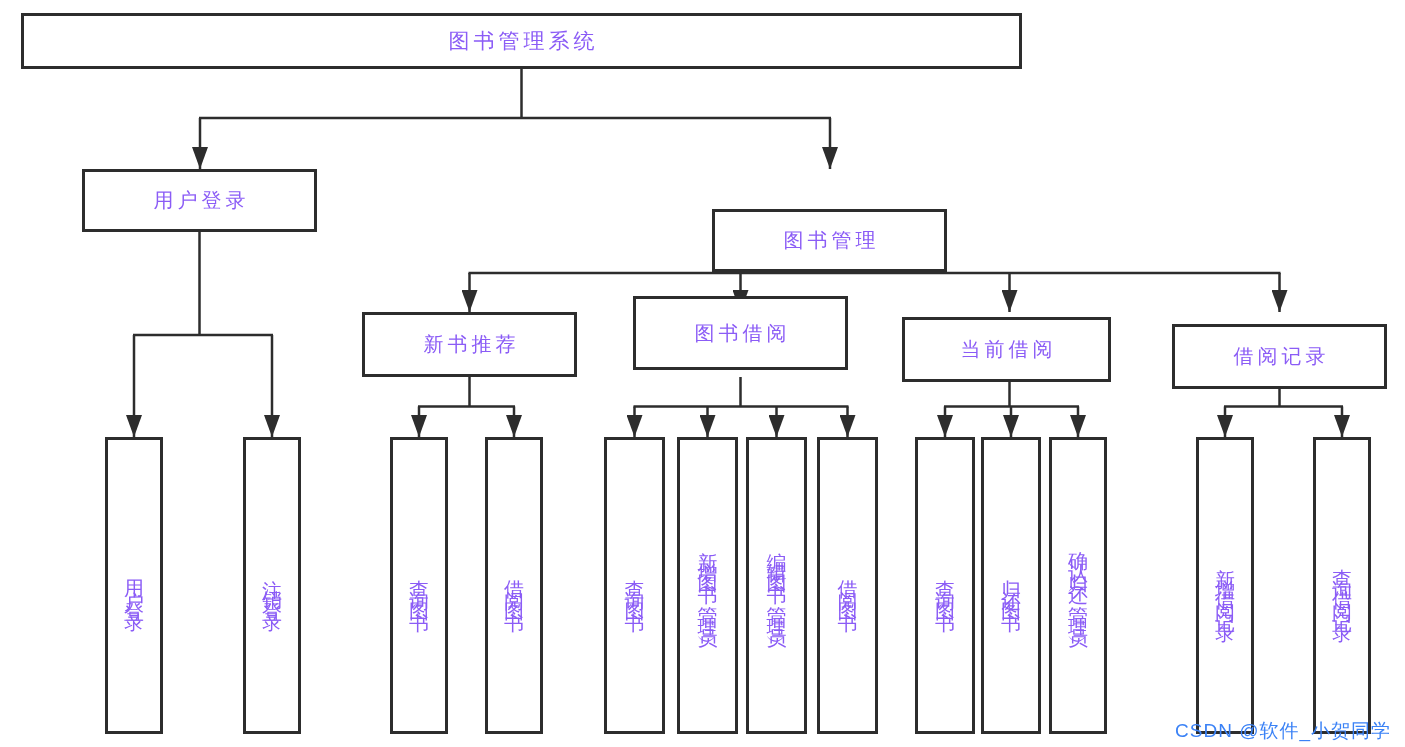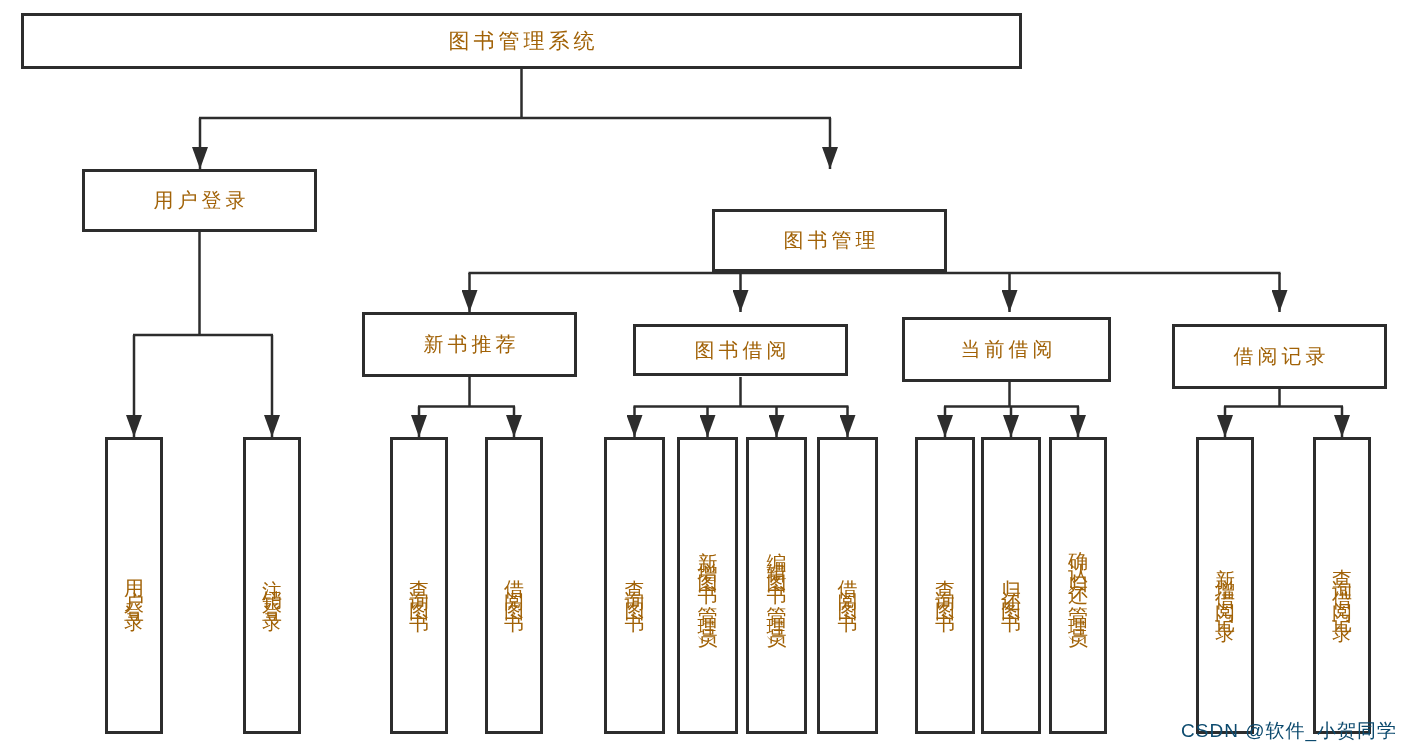--- a/index.html
+++ b/index.html
@@ -24,21 +24,21 @@
   }
   .node {
     position: absolute;
     box-sizing: border-box;
     background: #ffffff;
     border: 3px solid #2d2d2d;
     display: flex;
     align-items: center;
     justify-content: center;
     z-index: 2;
-    color: #a16207;
+    color: #8b5cf6;
   }
   .node .hlabel {
     font-size: 20px;
     letter-spacing: 4px;
     text-indent: 4px;
     white-space: nowrap;
   }
   .node.root .hlabel {
     font-size: 21px;
   }
@@ -50,25 +50,25 @@
     writing-mode: vertical-rl;
     text-orientation: mixed;
     font-size: 20px;
     letter-spacing: 11px;
     line-height: 1.05;
     white-space: nowrap;
   }
   .watermark {
     position: absolute;
     top: 718px;
-    right: 8px;
+    right: 14px;
     z-index: 4;
     font-size: 19px;
     letter-spacing: 1px;
-    color: #0c4a6e;
+    color: #3b82f6;
     white-space: nowrap;
   }
 </style>
 </head>
 <body>
 
 <div class="canvas">
 
   <svg class="wires" viewBox="0 0 1405 747" xmlns="http://www.w3.org/2000/svg">
     <defs>
@@ -134,21 +134,21 @@
   <div class="node" style="left:82px; top:169px; width:235px; height:63px;">
     <span class="hlabel">用户登录</span>
   </div>
   <div class="node" style="left:712px; top:169px; width:235px; height:63px;margin-top:40px;">
     <span class="hlabel">图书管理</span>
   </div>
 
   <div class="node" style="left:362px; top:312px; width:215px; height:65px;">
     <span class="hlabel">新书推荐</span>
   </div>
-  <div class="node" style="left:633px; top:324px; width:215px; height:52px;">
+  <div class="node" style="left:633px; top:296px; width:215px; height:74px;">
     <span class="hlabel">图书借阅</span>
   </div>
   <div class="node" style="left:902px; top:317px; width:209px; height:65px;">
     <span class="hlabel">当前借阅</span>
   </div>
   <div class="node" style="left:1172px; top:312px; width:215px; height:65px;margin-top:12px;">
     <span class="hlabel">借阅记录</span>
   </div>
 
   <div class="node leaf" style="left:105px; width:58px;">

